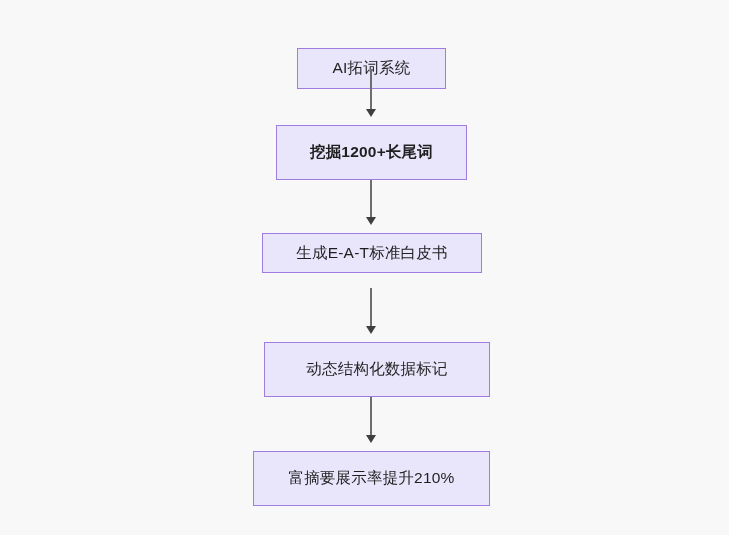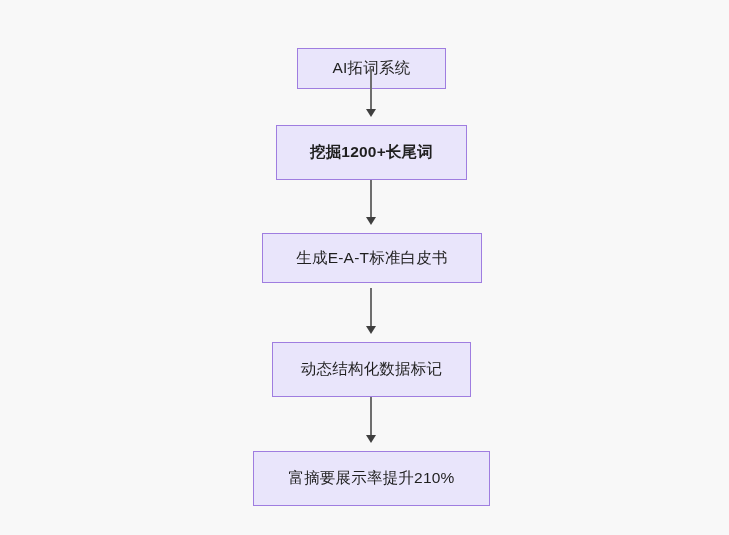--- a/index.html
+++ b/index.html
@@ -73,30 +73,30 @@
 
   <div class="node" style="left:276px; top:125px; width:191px; height:55px;font-weight:bold;">
     <span class="node-label">挖掘1200+长尾词</span>
   </div>
 
   <div class="edge" style="left:370px; top:180px; width:2px; height:45px;">
     <div class="edge-line" style="height:37px;"></div>
     <div class="edge-arrow" style="top:37px;"></div>
   </div>
 
-  <div class="node" style="left:262px; top:233px; width:220px; height:50px;">
+  <div class="node" style="left:262px; top:233px; width:220px; height:40px;">
     <span class="node-label">生成E-A-T标准白皮书</span>
   </div>
 
   <div class="edge" style="left:370px; top:288px; width:2px; height:46px;">
     <div class="edge-line" style="height:38px;"></div>
     <div class="edge-arrow" style="top:38px;"></div>
   </div>
 
-  <div class="node" style="left:272px; top:342px; width:199px; height:55px;">
+  <div class="node" style="left:264px; top:342px; width:226px; height:55px;">
     <span class="node-label">动态结构化数据标记</span>
   </div>
 
   <div class="edge" style="left:370px; top:397px; width:2px; height:46px;">
     <div class="edge-line" style="height:38px;"></div>
     <div class="edge-arrow" style="top:38px;"></div>
   </div>
 
   <div class="node" style="left:253px; top:451px; width:237px; height:55px;text-align:center;">
     <span class="node-label">富摘要展示率提升210%</span>

